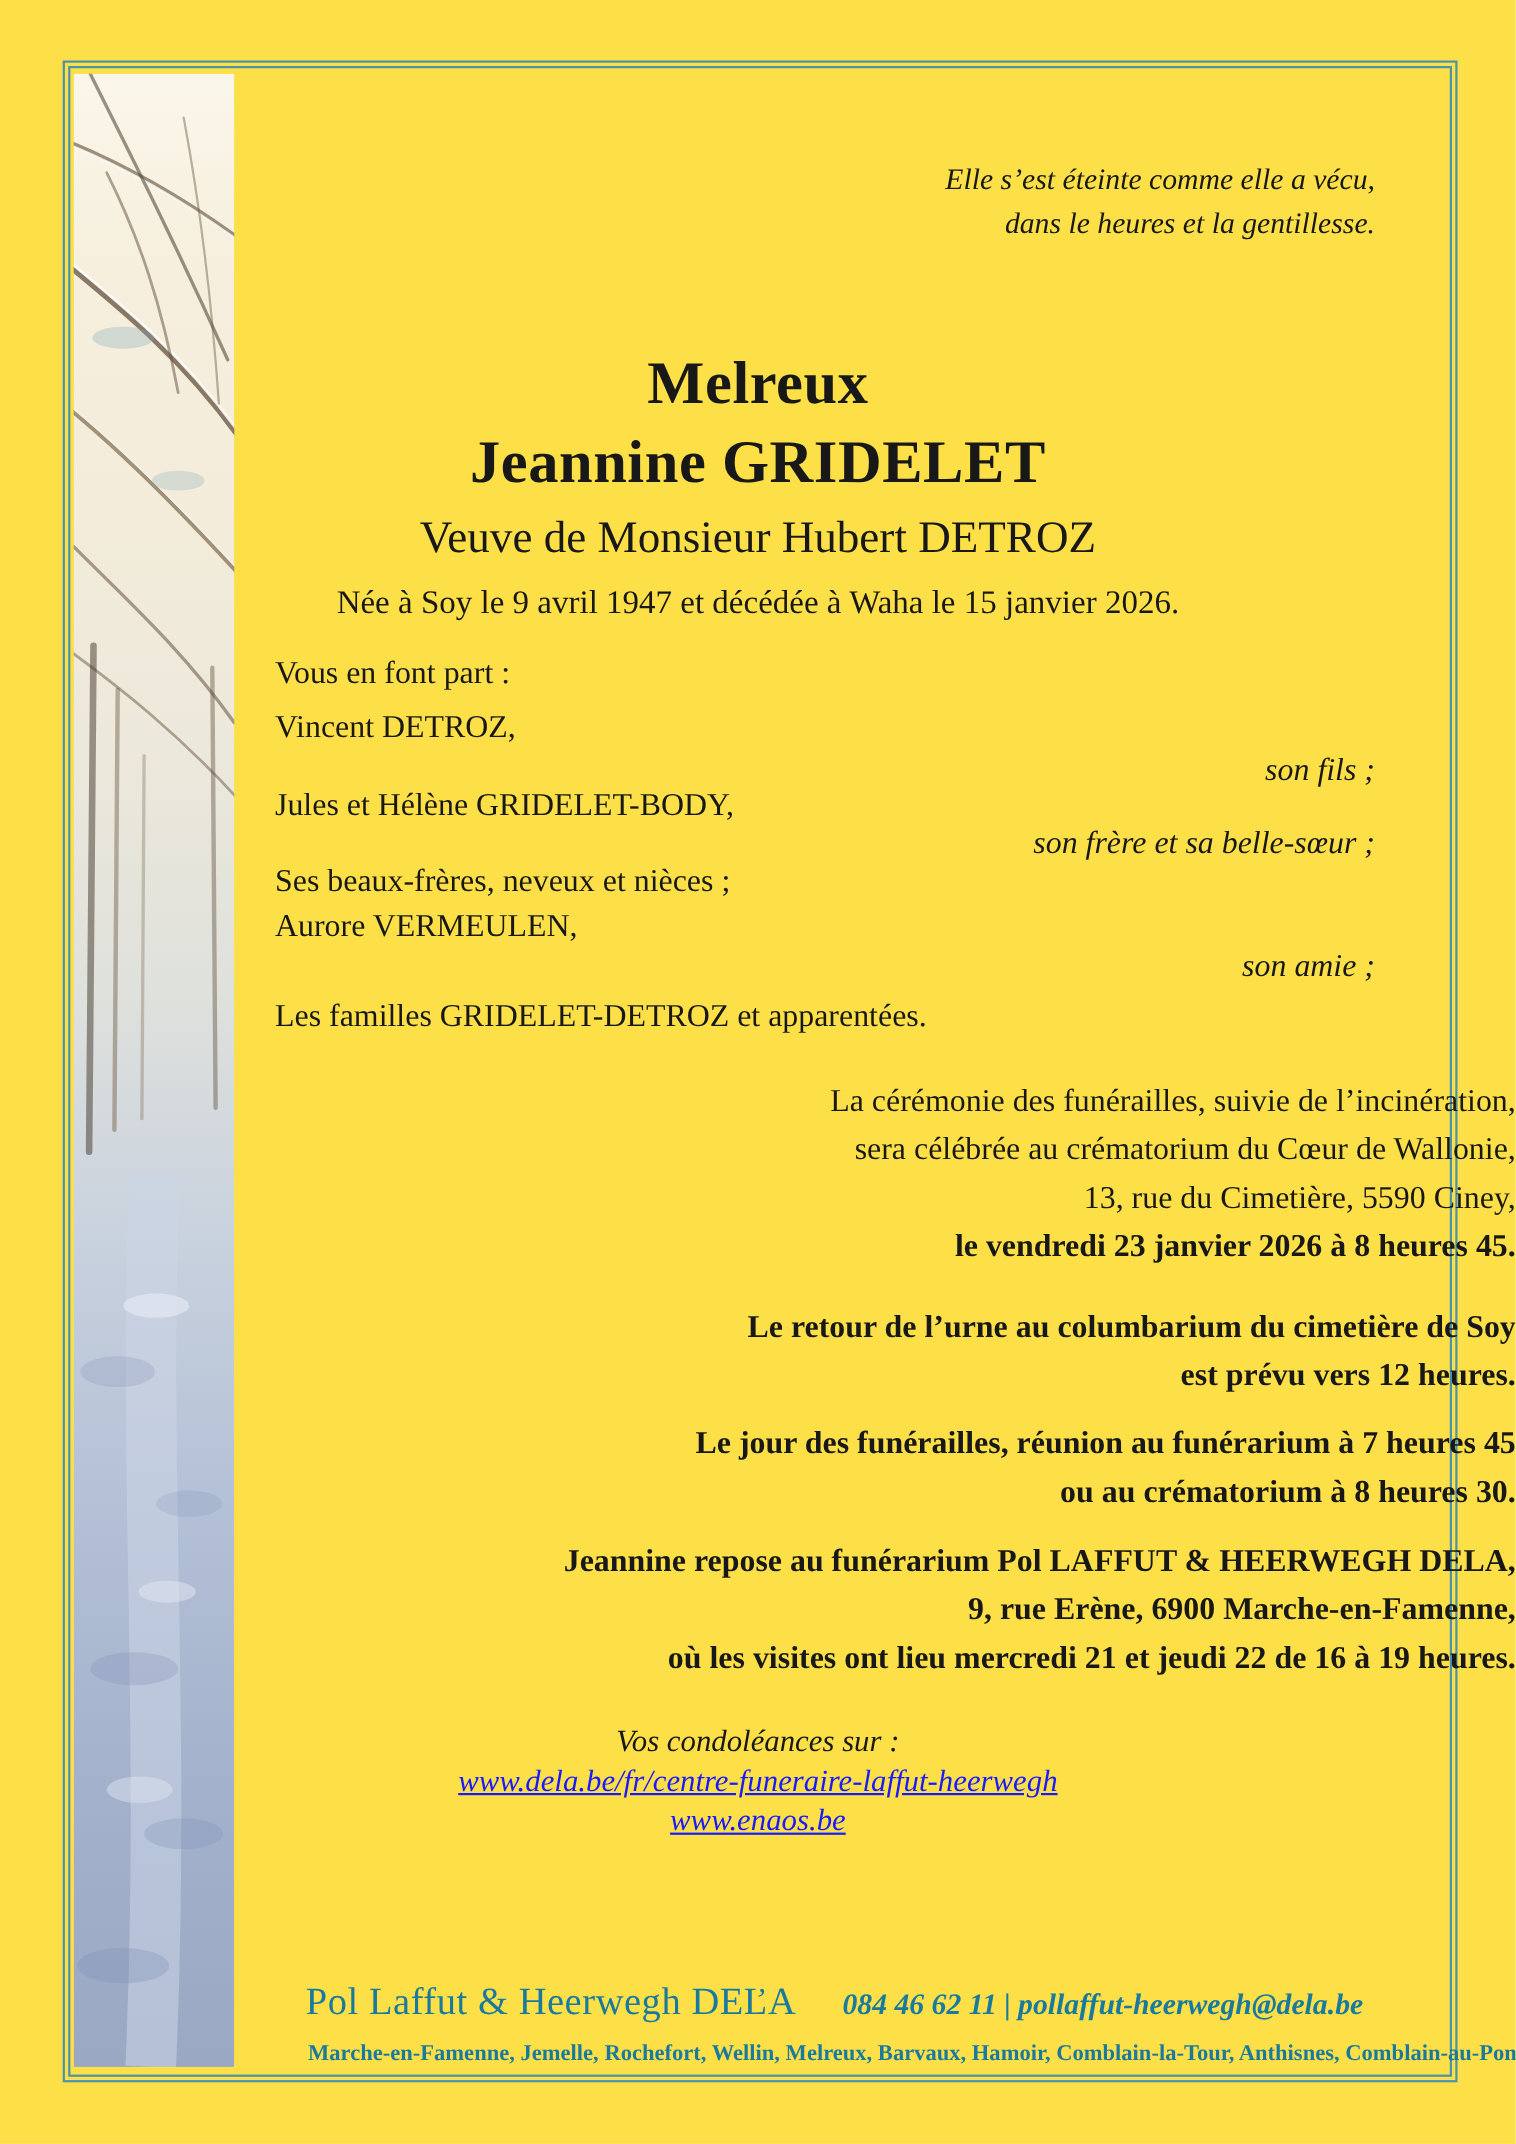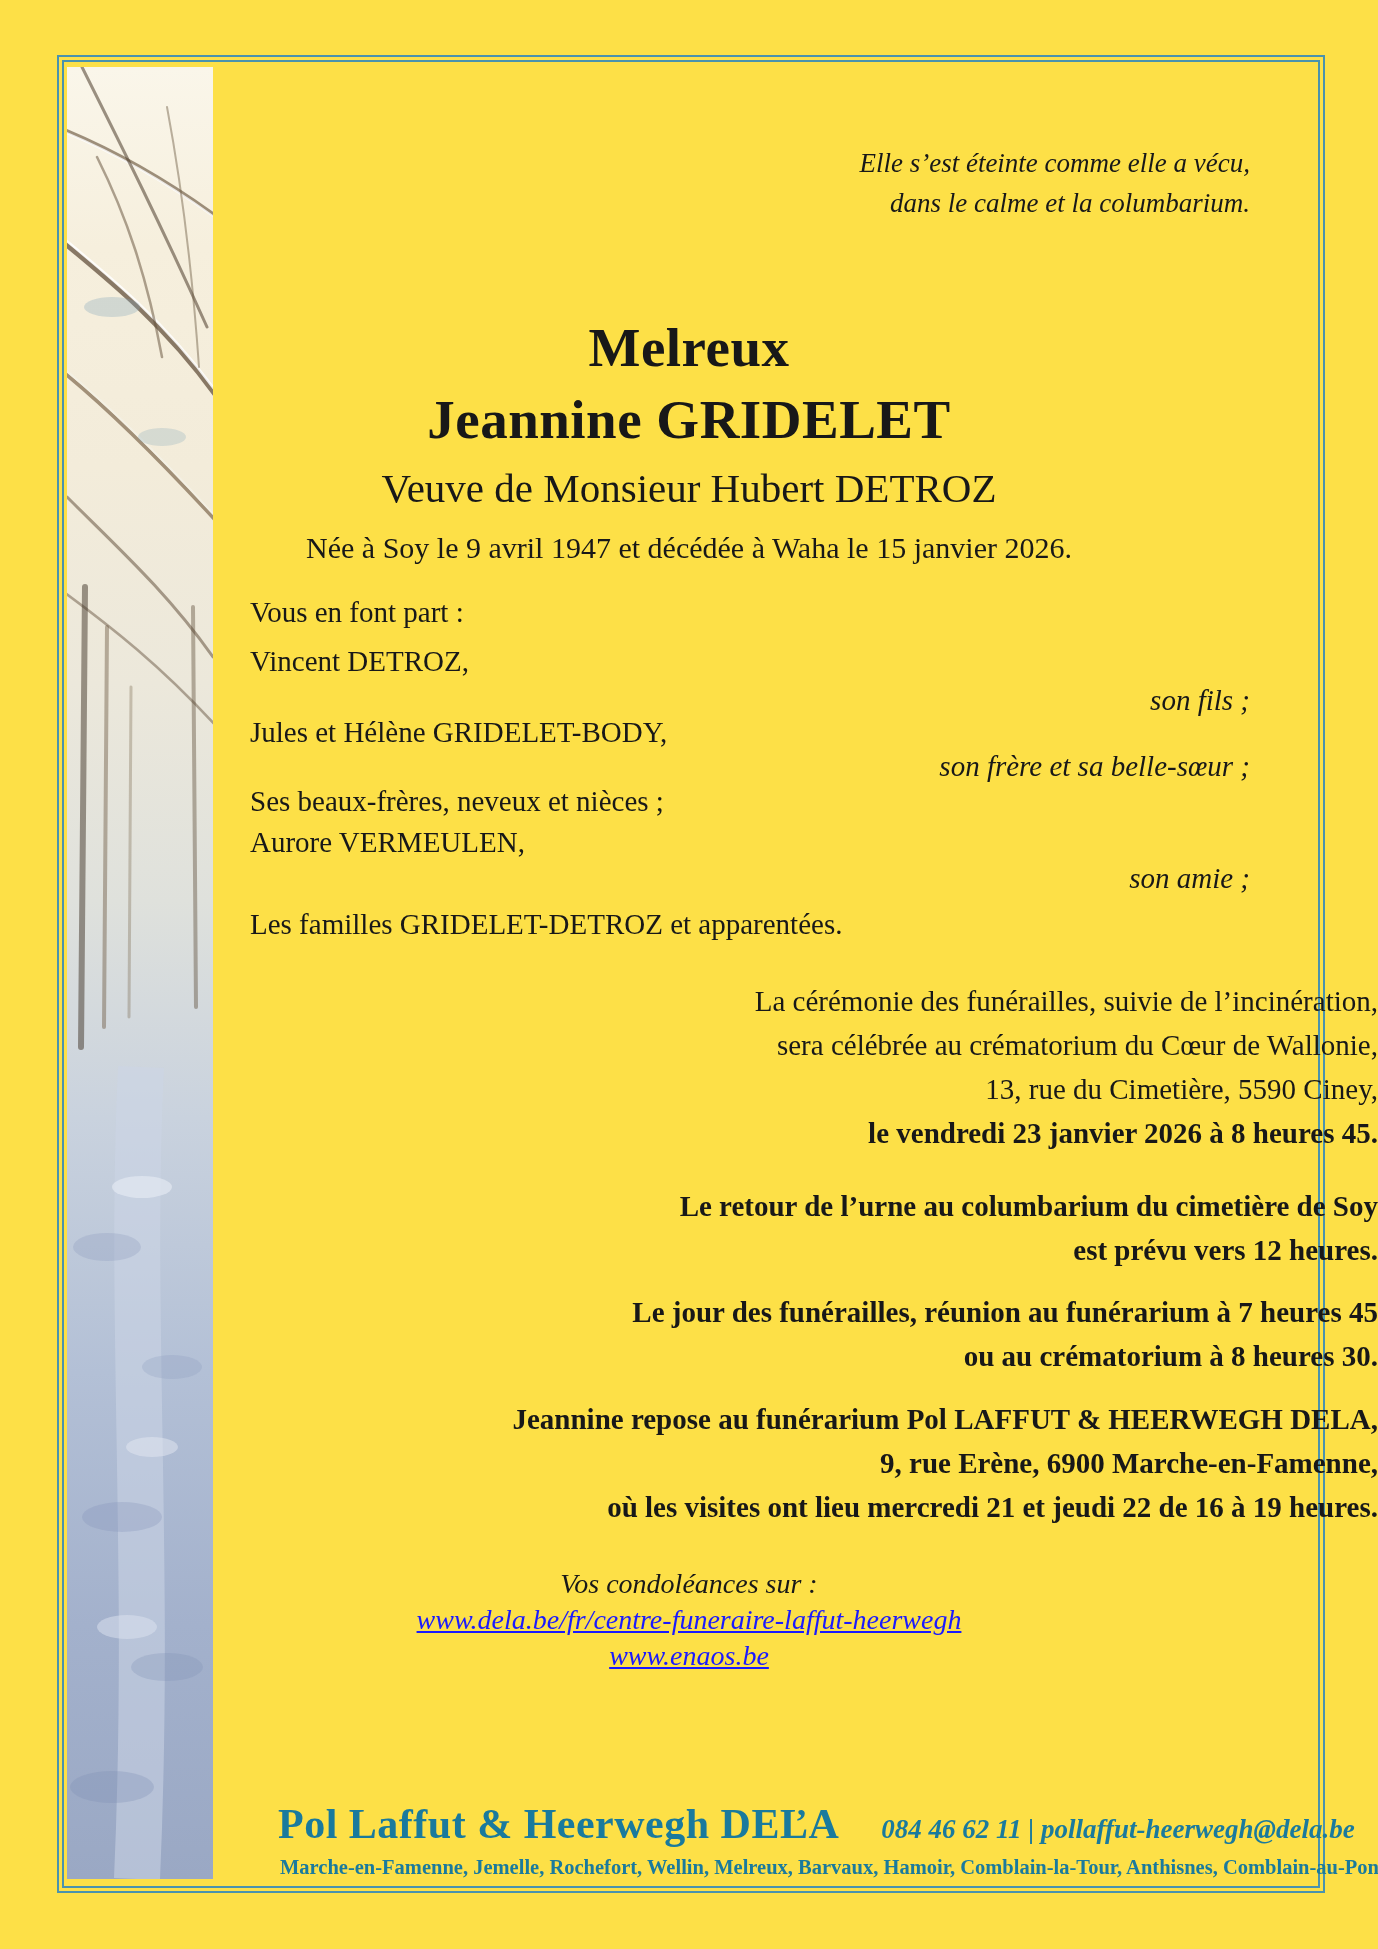--- a/index.html
+++ b/index.html
@@ -25,21 +25,21 @@
   .quote { font-size:27px; font-style:italic; }
   .title    { font-size:55px; font-weight:bold; letter-spacing:0.5px; }
   .subtitle { font-size:41px; }
   .life     { font-size:30px; }
 
   .link-line { font-size:28px; font-style:italic; }
   .link-line a { color:#1a1aff; text-decoration:underline; }
 
   .footer-row { position:absolute; left:278px; top:1800px; display:flex; align-items:baseline;
                 gap:42px; color:#1a7a9d; }
-  .footer-brand   { font-size:42px; font-weight:bold; letter-spacing:0.5px; }
+  .footer-brand   { font-size:35px; font-weight:normal; letter-spacing:0.5px; }
   .footer-contact { font-size:27px; font-weight:bold;font-style:italic; }
   .footer-towns { position:absolute; left:280px; top:1856px; font-size:20.5px; font-weight:bold;
                   color:#1a7a9d; white-space:nowrap; }
 </style>
 </head>
 <body>
 
 <div class="page">
 
   <div class="frame">
@@ -94,21 +94,21 @@
         <ellipse cx="100" cy="1600" rx="36" ry="14" fill="#8091b6" opacity="0.30"></ellipse>
         <ellipse cx="45" cy="1720" rx="42" ry="16" fill="#7e8fb4" opacity="0.30"></ellipse>
         <ellipse cx="75" cy="1120" rx="30" ry="11" fill="#e8ecf5" opacity="0.6"></ellipse>
         <ellipse cx="85" cy="1380" rx="26" ry="10" fill="#e3e8f2" opacity="0.5"></ellipse>
         <ellipse cx="60" cy="1560" rx="30" ry="12" fill="#dde3f0" opacity="0.5"></ellipse>
       </g>
     </svg>
   </div>
 
   <div class="line right quote" style="top:148px">Elle s’est éteinte comme elle a vécu,</div>
-  <div class="line right quote" style="top:188px">dans le calme et la columbarium.</div>
+  <div class="line right quote" style="top:188px">dans le heures et la gentillesse.</div>
 
   <div class="line center title" style="top:316px">Melreux</div>
   <div class="line center title" style="top:388px">Jeannine GRIDELET</div>
   <div class="line center subtitle" style="top:464px">Veuve de Monsieur Hubert DETROZ</div>
   <div class="line center life" style="top:531px">Née à Soy le 9 avril 1947 et décédée à Waha le 15 janvier 2026.</div>
 
   <div class="line left fs-body" style="top:596px">Vous en font part :</div>
 
   <div class="line left fs-body" style="top:645px">Vincent DETROZ,</div>
   <div class="line right fs-body it" style="top:684px">son fils ;</div>

